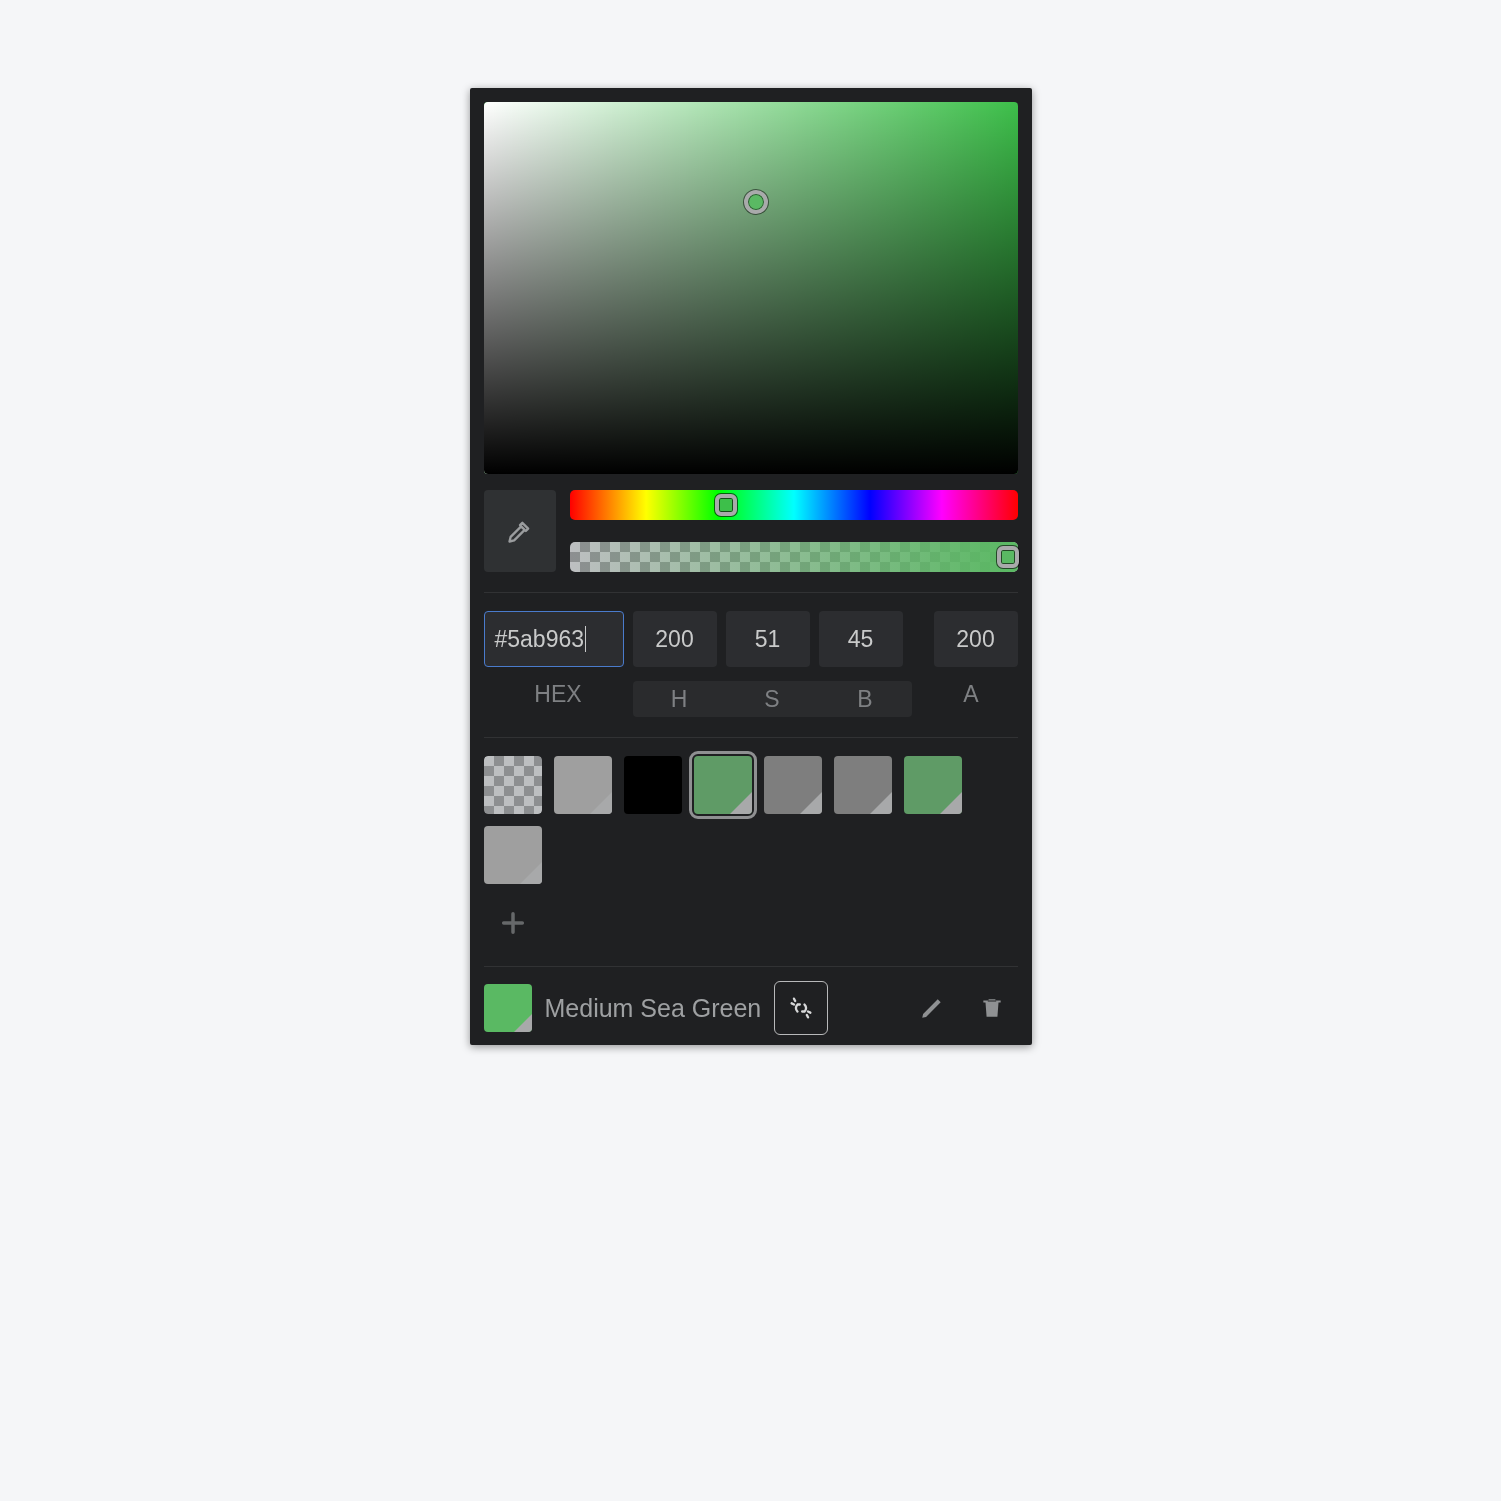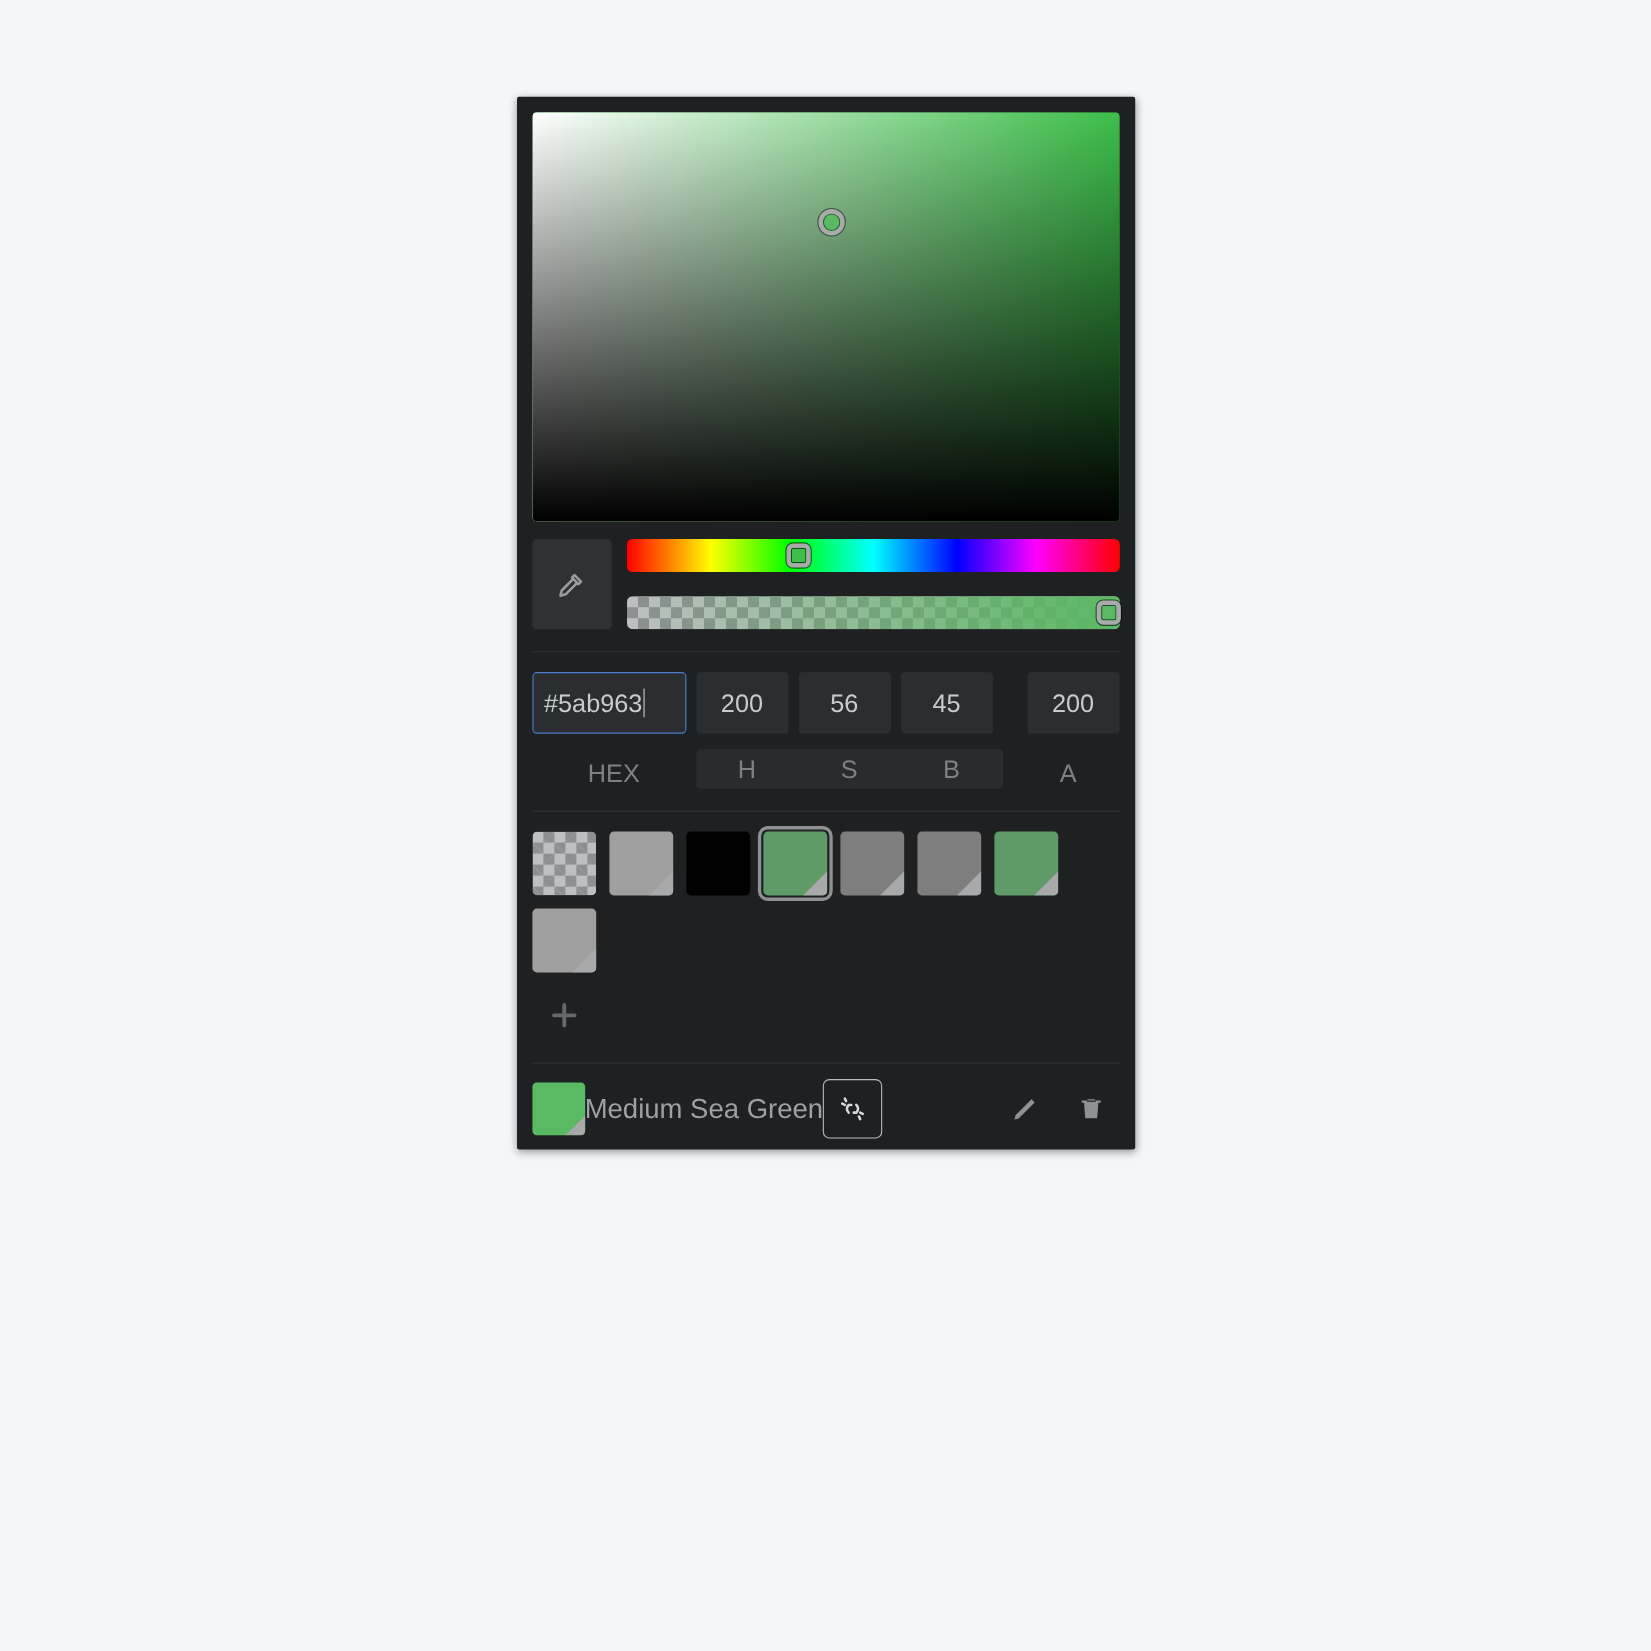--- a/index.html
+++ b/index.html
@@ -141,21 +141,21 @@
     vertical-align:middle;
   }
   .field.num { width: 84px; }
   .field.alpha { width: 84px; margin-left:auto; }
 
   .labels {
     display:flex;
     margin-top: 14px;
     color:#7e8083;
     font-size: 23px;
-    align-items: flex-end;
+    align-items: flex-start;
   }
   .lbl-hex { width:149px; text-align:center; }
   .hsb-group {
     display:flex;
     background:#2a2b2d;
     border-radius:4px;
     height:36px;
     align-items:center;
   }
   .lbl-h, .lbl-s, .lbl-b { width:93px; text-align:center; }
@@ -192,21 +192,21 @@
     display:flex; align-items:center; justify-content:center;
     color:#66686a;
     margin-top: 10px;
   }
   .add svg { width:28px; height:28px; }
 
   
   .footer {
     display:flex;
     align-items:center;
-    gap: 0;
+    gap: 13px;
     margin-top: 10px;
   }
   .foot-swatch {
     width:48px; height:48px; border-radius:4px; position:relative; overflow:hidden;
   }
   .foot-swatch .corner {
     position:absolute; right:0; bottom:0;
     width:0;height:0;
     border-left:18px solid transparent;
     border-bottom:18px solid #a8a9aa;
@@ -266,21 +266,21 @@
 
     <div class="fields">
       <div class="field hex">
         <span>#5ab963</span>
           <span class="caret"></span>
       </div>
       <div class="field num">
         <span>200</span>
       </div>
       <div class="field num">
-        <span>56</span>
+        <span>51</span>
       </div>
       <div class="field num">
         <span>45</span>
       </div>
       <div class="field alpha">
         <span>200</span>
       </div>
     </div>
 
     <div class="labels">

